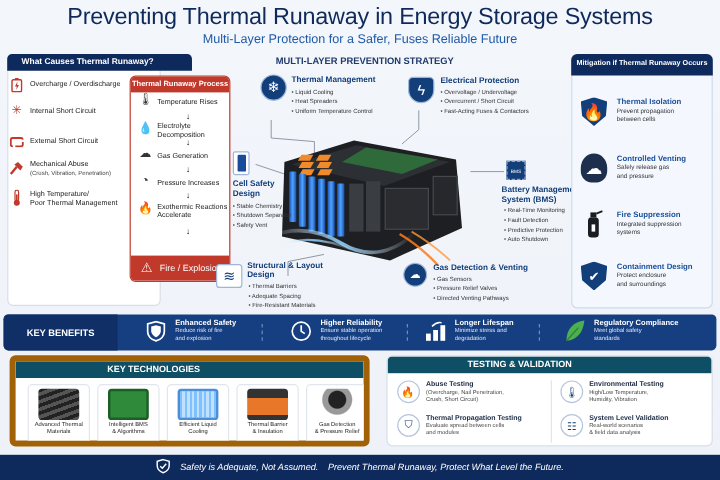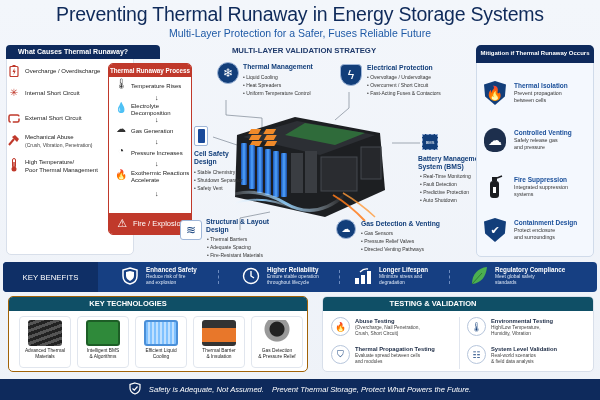--- a/index.html
+++ b/index.html
@@ -29,28 +29,28 @@
 .battery{position:absolute;left:225px;top:105px;width:165px;height:118px}
 
 .rightpanel{position:absolute;left:476px;top:45px;width:118px;height:212px;background:#f4f8fe;border:1px solid #d0dbea;border-radius:5px}
 .rp-head{position:absolute;left:476px;top:45px;width:118px;height:18px;background:#0e2a5c;color:#fff;font-size:6px;font-weight:bold;border-radius:5px 5px 0 0;text-align:center;padding-top:5px}
 .mit{position:absolute;left:484px;display:flex;gap:8px}
 .mit .ic{width:22px;height:24px;flex:none;display:flex;align-items:center;justify-content:center;font-size:14px;color:#fff;background:#123e7a;clip-path:polygon(50% 0,100% 15%,95% 65%,50% 100%,5% 65%,0 15%)}
 .mit h4{font-size:6.5px;color:#1a4f9a;line-height:9px}
 .mit p{font-size:5.3px;color:#333;line-height:7px}
 
 .benefits{position:absolute;left:3px;top:262px;width:594px;height:30px;background:#163f82;border-radius:4px;color:#fff}
-.ben-label{position:absolute;left:0;top:0;width:95px;height:30px;background:#0f2f66;border-radius:4px 0 0 4px;font-size:7.8px;font-weight:normal;display:flex;align-items:center;justify-content:center}
+.ben-label{position:absolute;left:0;top:0;width:95px;height:30px;background:#0f2f66;border-radius:4px 0 0 4px;font-size:7.8px;font-weight:bold;display:flex;align-items:center;justify-content:center}
 .ben{position:absolute;top:4px;display:flex;gap:6px;align-items:flex-start}
 .ben .ic{width:20px;height:20px;flex:none;display:flex;align-items:center;justify-content:center;font-size:14px}
 .ben h4{font-size:6.3px;line-height:8px}
 .ben p{font-size:4.9px;line-height:6px;color:#dce6f5}
 .bensep{position:absolute;top:8px;width:0;height:14px;border-left:1px dashed #6d8cc0}
 
-.kt{position:absolute;left:8px;top:296px;width:300px;height:76px;background:#fff;border:1px solid #a16207;border-radius:5px;overflow:hidden}
+.kt{position:absolute;left:8px;top:296px;width:300px;height:76px;background:#fff;border:5px solid #a16207;border-radius:5px;overflow:hidden}
 .kt-head{height:14px;background:#0f4f66;color:#fff;font-size:7.5px;font-weight:bold;text-align:center;padding-top:2px;padding-right:60px}
 .tech{position:absolute;top:19px;width:52px;height:52px;background:#fff;border:1px solid #e1e6ee;border-radius:4px;text-align:center}
 .tech .img{width:34px;height:26px;margin:3px auto 2px;border-radius:3px}
 .tech span{display:block;font-size:4.8px;line-height:6px;color:#222}
 
 .tv{position:absolute;left:322px;top:296px;width:272px;height:76px;background:#fff;border:1px solid #d8dfea;border-radius:5px;overflow:hidden}
 .tv-head{height:14px;background:#0f4f66;color:#fff;font-size:7.5px;font-weight:bold;text-align:center;padding-top:2px;padding-right:50px}
 .test{position:absolute;display:flex;gap:5px}
 .test .ic{width:19px;height:19px;flex:none;border-radius:50%;border:1px solid #b7c6dc;color:#123e7a;display:flex;align-items:center;justify-content:center;font-size:9px}
 .test h4{font-size:5.8px;line-height:8px;color:#1b2a44}
@@ -137,21 +137,21 @@
       <span class="ic" style="color:#c0392b">🔥</span>
       <span><span>Exothermic Reactions</span><br><span>Accelerate</span></span>
     </div>
   <div class="parrow" style="top:126px">↓</div>
   <div class="proc-fire">
     <span style="font-size:11px">⚠</span>
     <span>Fire / Explosion</span>
   </div>
 </div>
 
-<div class="center-title">MULTI-LAYER VALIDATION STRATEGY</div>
+<div class="center-title">MULTI-LAYER PREVENTION STRATEGY</div>
 
 <svg style="position:absolute;left:0;top:0" width="600" height="400">
   <g stroke="#7d8794" stroke-width=".7" fill="none">
     <path d="M226 100 V115 L262 118 V135"></path>
     <path d="M349 92 V108 L335 120"></path>
     <path d="M213 137 L240 146 L248 155"></path>
     <path d="M420 143 H392"></path>
     <path d="M240 230 V218 L270 212"></path>
     <path d="M348 238 V220"></path>
   </g>
@@ -437,14 +437,14 @@
 </div>
 
 <div class="footer">
   <span>
     <svg width="12" height="13" viewBox="0 0 12 13">
         <path d="M6 1 L11 2.5 V6 C11 9 9 11 6 12 C3 11 1 9 1 6 V2.5 Z" fill="none" stroke="#fff" stroke-width="1.2"></path>
         <path d="M3.5 6.5 L5.3 8.2 L8.5 4.5" stroke="#fff" stroke-width="1.2" fill="none"></path>
       </svg>
   </span>
   <b>Safety is Adequate, Not Assumed.</b>
-  <b>Prevent Thermal Storage, Protect What Powers the Future.</b>
+  <b>Prevent Thermal Runaway, Protect What Level the Future.</b>
 </div>
 
 </body></html>

